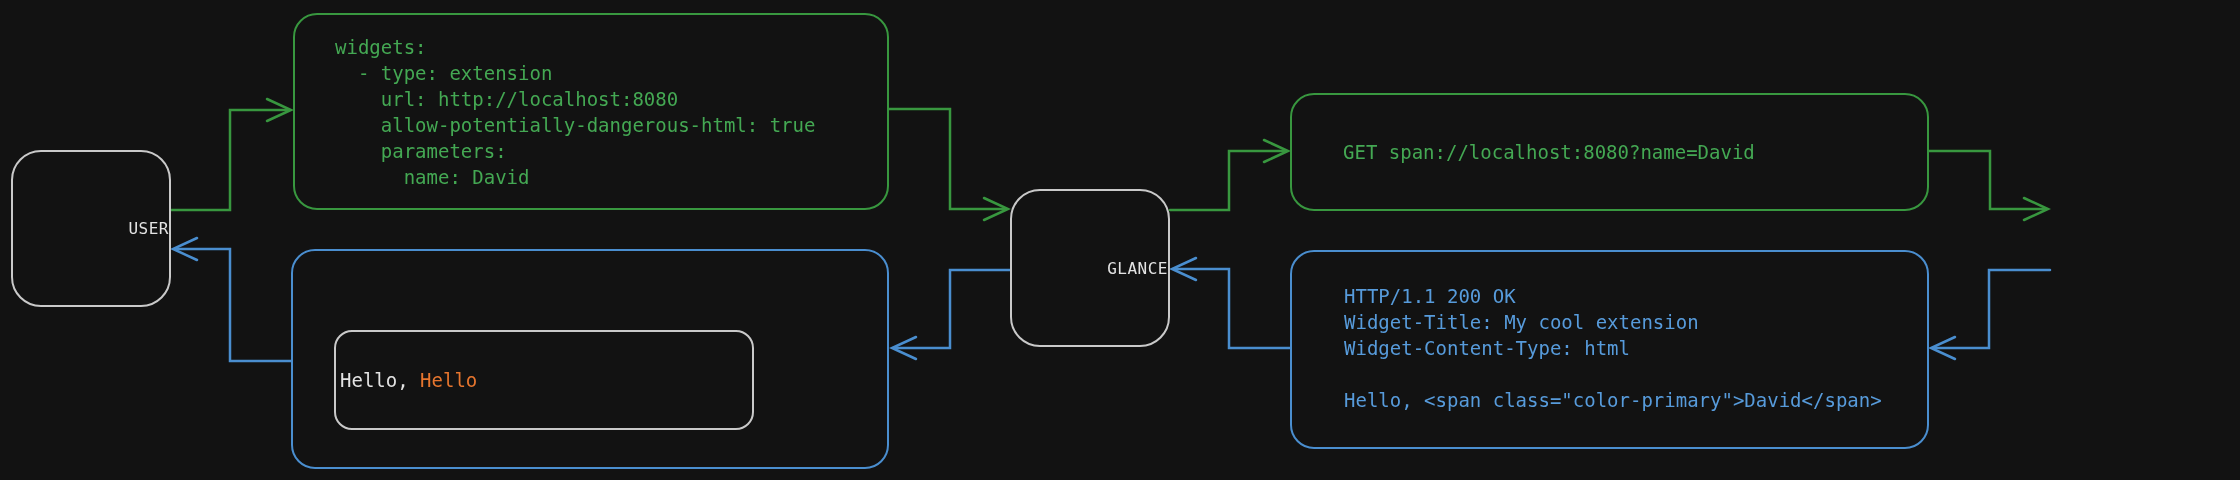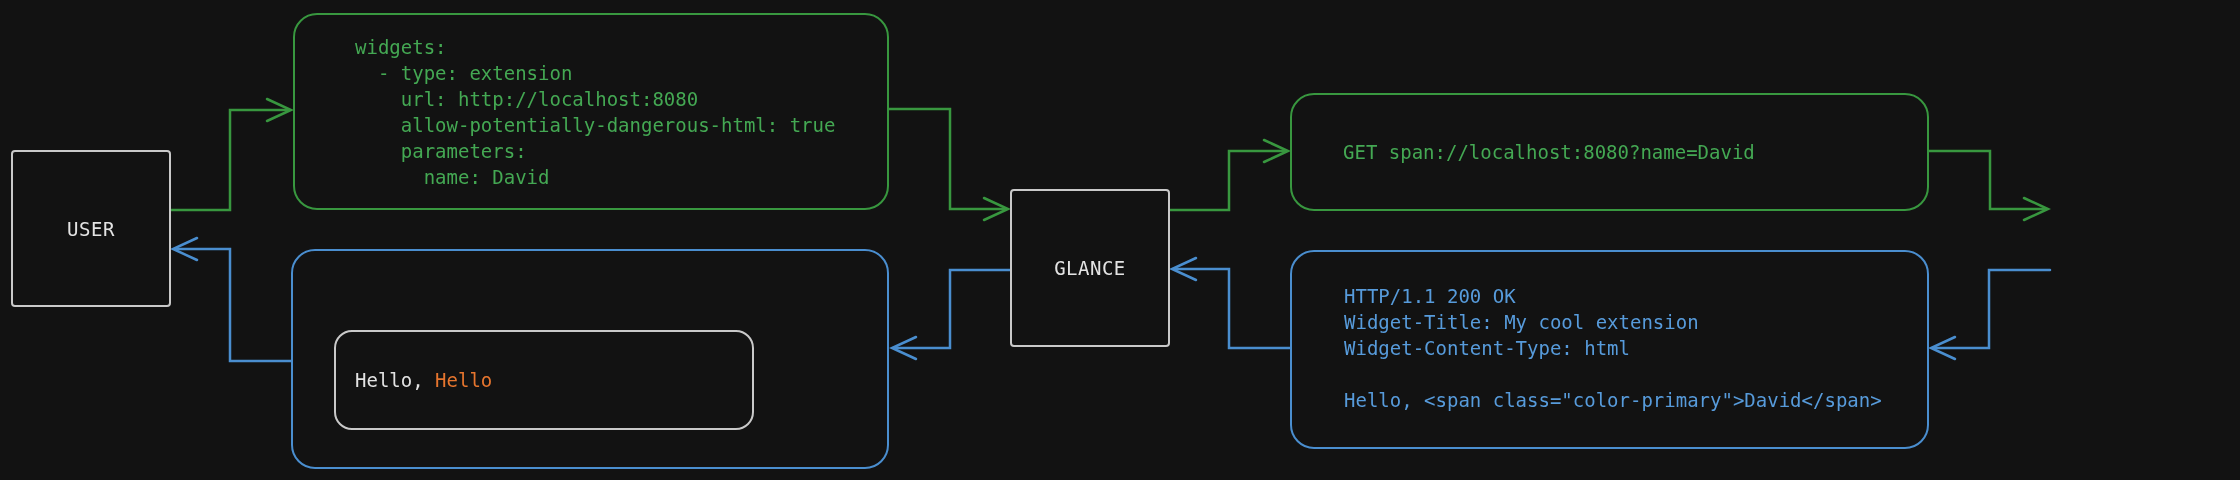--- a/index.html
+++ b/index.html
@@ -22,61 +22,61 @@
   }
   #stage{position:absolute;left:0;top:0;width:2240px;height:480px;}
   #wires{position:absolute;left:0;top:0;z-index:1;}
   #wires path{fill:none;stroke-width:2.5px;stroke-linecap:round;}
   #wires .green{stroke:var(--green);}
   #wires .blue{stroke:var(--blue);}
 
   .node{
     position:absolute;z-index:2;
     border:2px solid var(--node-border);
-    border-radius:4px;
+    border-radius:30px;
     background:var(--background);
-    display:flex;align-items:center;justify-content:center;
+    display:flex;align-items:center;justify-content:flex-end;
     color:var(--text-light);
-    font-size:19px;letter-spacing:.5px;
+    font-size:16px;letter-spacing:.5px;
   }
   #user-node{left:11px;top:150px;width:160px;height:157px;}
   #glance-node{left:1010px;top:149px;width:160px;height:158px;margin-top:40px;}
   #extension-node{left:2050px;top:151px;width:182px;height:159px;}
 
   .msg-box{
     position:absolute;z-index:2;
     border-radius:24px;
     background:var(--background);
   }
   .msg-box.green{border:2px solid var(--green);}
   .msg-box.blue{border:2px solid var(--blue);}
   .msg-box pre{
     font-family:inherit;
     font-size:19px;line-height:26px;
     white-space:pre;
   }
   #config-box{left:293px;top:13px;width:596px;height:197px;}
-  #config-box pre{padding:19px 10px 0 40px;color:var(--green-text);margin-left:20px;}
+  #config-box pre{padding:19px 10px 0 40px;color:var(--green-text);}
 
   #request-box{left:1290px;top:93px;width:639px;height:118px;display:flex;align-items:center;}
   #request-box pre{padding-left:51px;color:var(--green-text);}
 
   #response-box{left:1290px;top:250px;width:639px;height:199px;}
   #response-box pre{padding:31px 16px 0 52px;color:var(--blue-text);}
 
   #widget-box{left:291px;top:249px;width:598px;height:220px;}
   .widget-title{
     position:absolute;left:59px;top:40px;
     font-size:19px;color:var(--title-text);letter-spacing:.5px;
   }
   #widget-inner{
     position:absolute;left:41px;top:79px;width:420px;height:100px;
     border:2px solid var(--node-border);border-radius:18px;
     display:flex;align-items:center;
-    padding-left:19px;
+    padding-left:4px;
     font-size:19px;
   }
   #widget-inner .prefix{color:var(--text-light);white-space:pre;}
   #widget-inner .name{color:var(--orange);}
 </style>
 </head>
 <body>
 
 <div id="stage">
 

